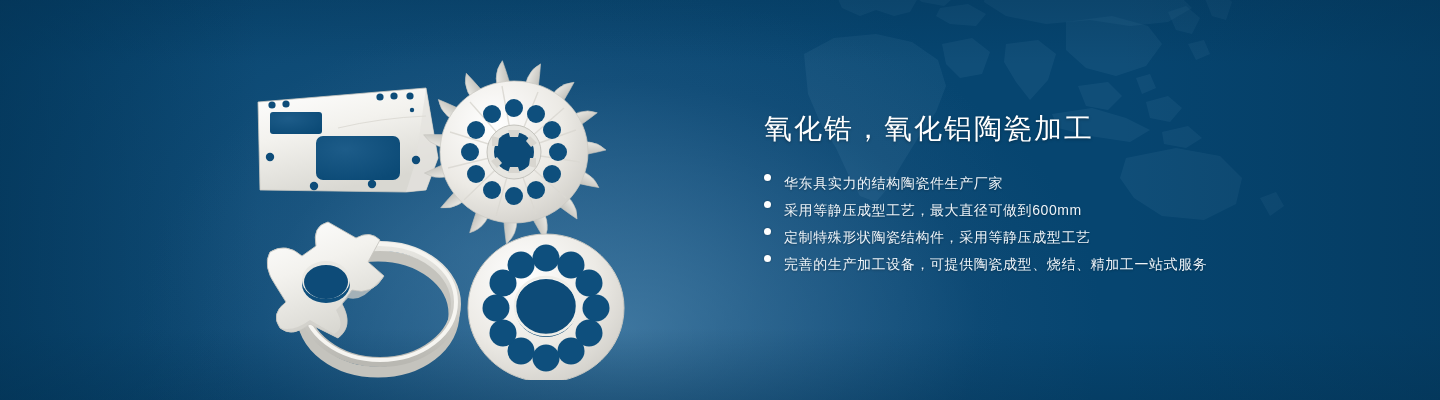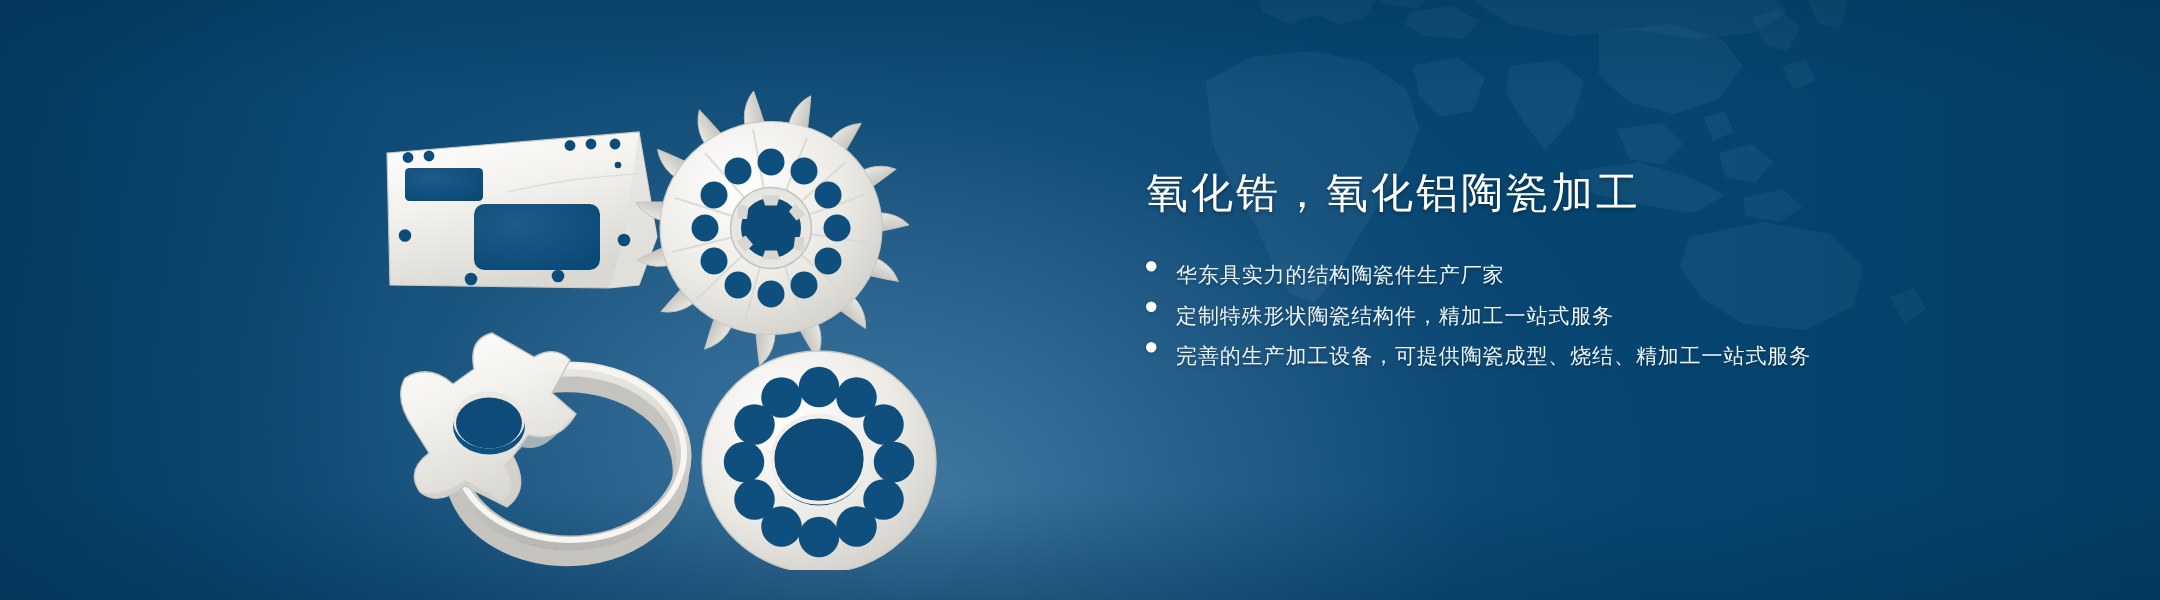--- a/index.html
+++ b/index.html
@@ -374,21 +374,25 @@
   <div class="copy">
     <h1 class="headline">氧化锆，氧化铝陶瓷加工</h1>
 
     <ul class="bullets">
       <li class="bullet">
         <span class="dot"></span>
         <span class="bullet-text">华东具实力的结构陶瓷件生产厂家</span>
       </li>
       <li class="bullet">
         <span class="dot"></span>
-        <span class="bullet-text">定制特殊形状陶瓷结构件，精加工一站式服务</span>
+        <span class="bullet-text">采用等静压成型工艺，最大直径可做到600mm</span>
+      </li>
+      <li class="bullet">
+        <span class="dot"></span>
+        <span class="bullet-text">定制特殊形状陶瓷结构件，采用等静压成型工艺</span>
       </li>
       <li class="bullet">
         <span class="dot"></span>
         <span class="bullet-text">完善的生产加工设备，可提供陶瓷成型、烧结、精加工一站式服务</span>
       </li>
     </ul>
   </div>
 
 </div>
 

